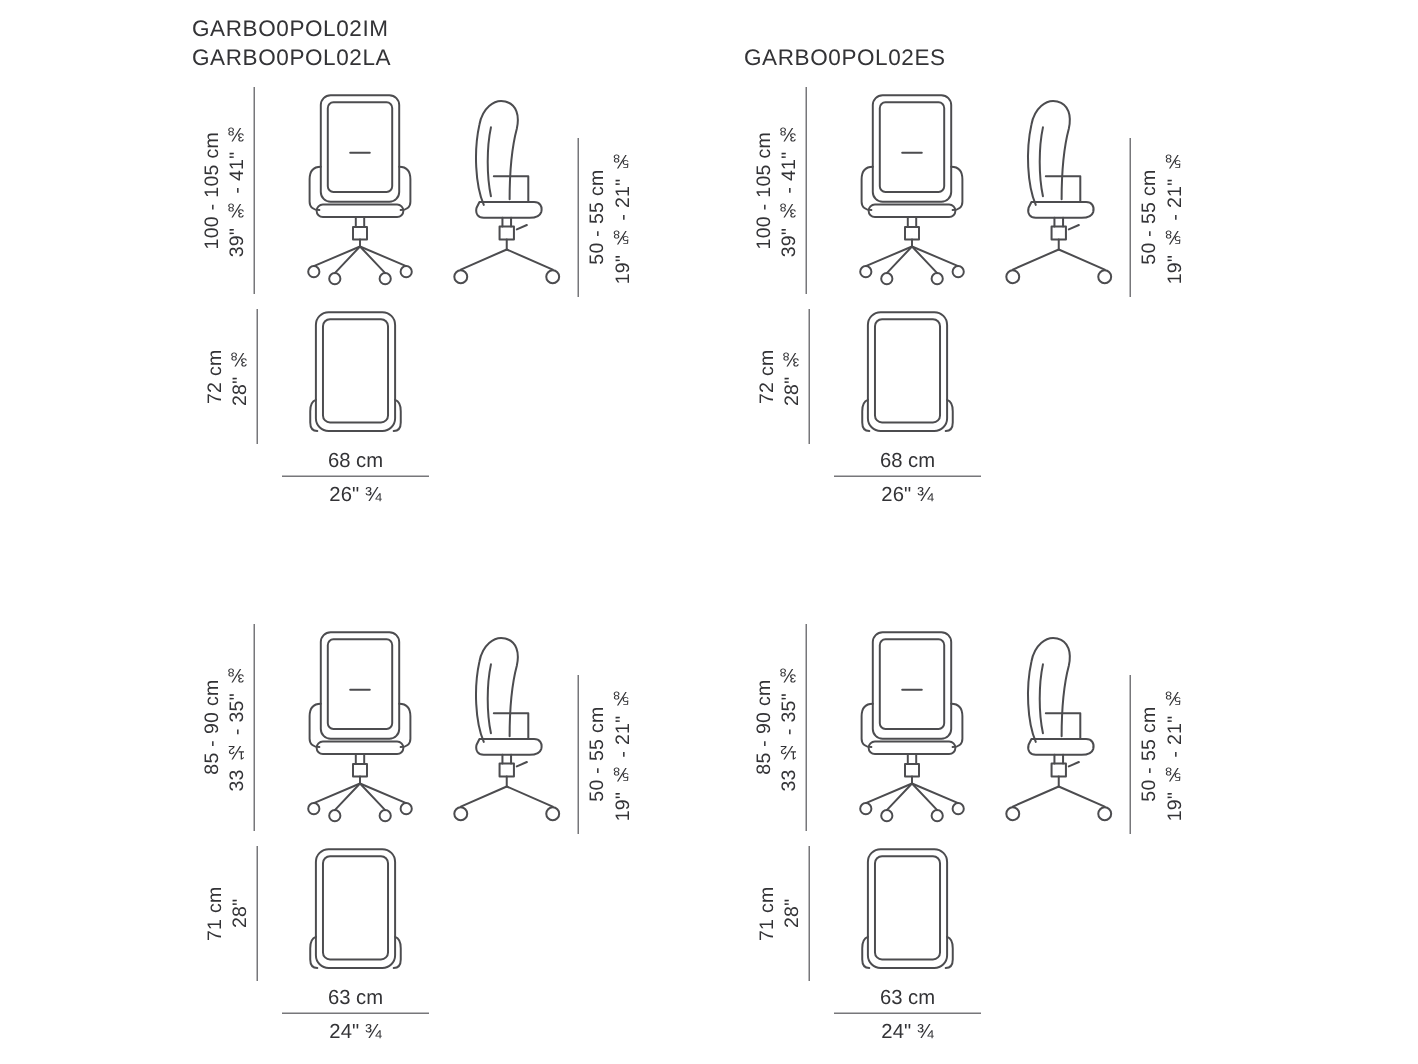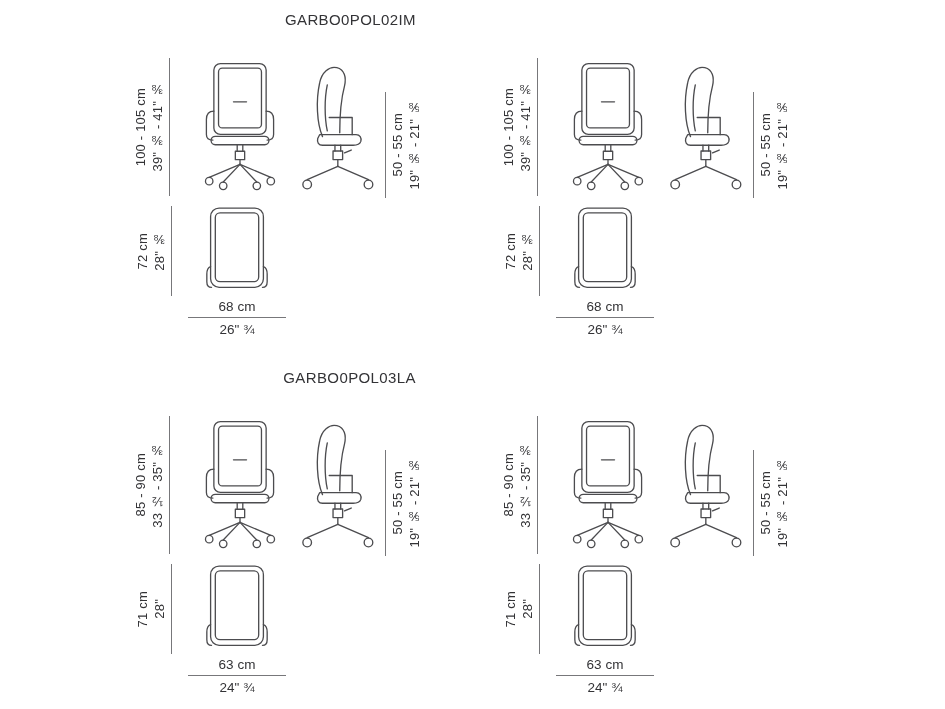--- a/index.html
+++ b/index.html
@@ -13,21 +13,21 @@
     overflow: hidden;
   }
   #sheet { position: absolute; inset: 0; }
 
   .quadrant { position: absolute; width: 340px; height: 352px; }
   .pos-0 { left: 128px; top: 8px; }
   .pos-1 { left: 496px; top: 8px; }
   .pos-2 { left: 128px; top: 366px; }
   .pos-3 { left: 496px; top: 366px; }
 
-  .title { position: absolute; left: 0; top: 2px; width: 288px; text-align: right; }
+  .title { position: absolute; left: 0; top: 2px; width: 288px; text-align: left; }
   .title-line {
     font-size: 15px; line-height: 19px; min-height: 19px;
     letter-spacing: .4px; color: #333336; white-space: nowrap;
   }
 
   
   .vdim { position: absolute; display: flex; align-items: center; }
   .vtext {
     writing-mode: vertical-rl; transform: rotate(180deg);
     font-size: 13px; letter-spacing: .2px; white-space: nowrap;
@@ -56,20 +56,21 @@
   .chair-back  { left: 76px;  top: 198px; width: 66px; height: 90px; }
 </style>
 </head>
 <body>
 
 <div id="sheet">
     <section class="quadrant pos-0">
 
     <div class="title">
       <div class="title-line">GARBO0POL02IM</div>
+      <div class="title-line">GARBO0POL02LA</div>
     </div>
 
     <div class="vdim vdim-height">
       <span class="vtext">100 - 105 cm</span>
       <span class="vtext">39" ⅜ - 41" ⅜</span>
       <span class="vline"></span>
     </div>
 
     <div class="chair chair-front">
       <svg viewBox="0 0 90 142">
@@ -135,20 +136,24 @@
 
     <div class="hdim">
       <div class="htext">68 cm</div>
       <div class="hline"></div>
       <div class="htext">26" ¾</div>
     </div>
 
   </section>
     <section class="quadrant pos-1">
 
+    <div class="title">
+      <div class="title-line"></div>
+      <div class="title-line">GARBO0POL02ES</div>
+    </div>
 
     <div class="vdim vdim-height">
       <span class="vtext">100 - 105 cm</span>
       <span class="vtext">39" ⅜ - 41" ⅜</span>
       <span class="vline"></span>
     </div>
 
     <div class="chair chair-front">
       <svg viewBox="0 0 90 142">
         <rect x="17" y="3" width="56" height="76" rx="7"></rect>
@@ -214,21 +219,20 @@
     <div class="hdim">
       <div class="htext">68 cm</div>
       <div class="hline"></div>
       <div class="htext">26" ¾</div>
     </div>
 
   </section>
     <section class="quadrant pos-2">
 
     <div class="title">
-      <div class="title-line">GARBO0POL03LA</div>
     </div>
 
     <div class="vdim vdim-height">
       <span class="vtext">85 - 90 cm</span>
       <span class="vtext">33 ½ - 35" ⅜</span>
       <span class="vline"></span>
     </div>
 
     <div class="chair chair-front">
       <svg viewBox="0 0 90 142">

